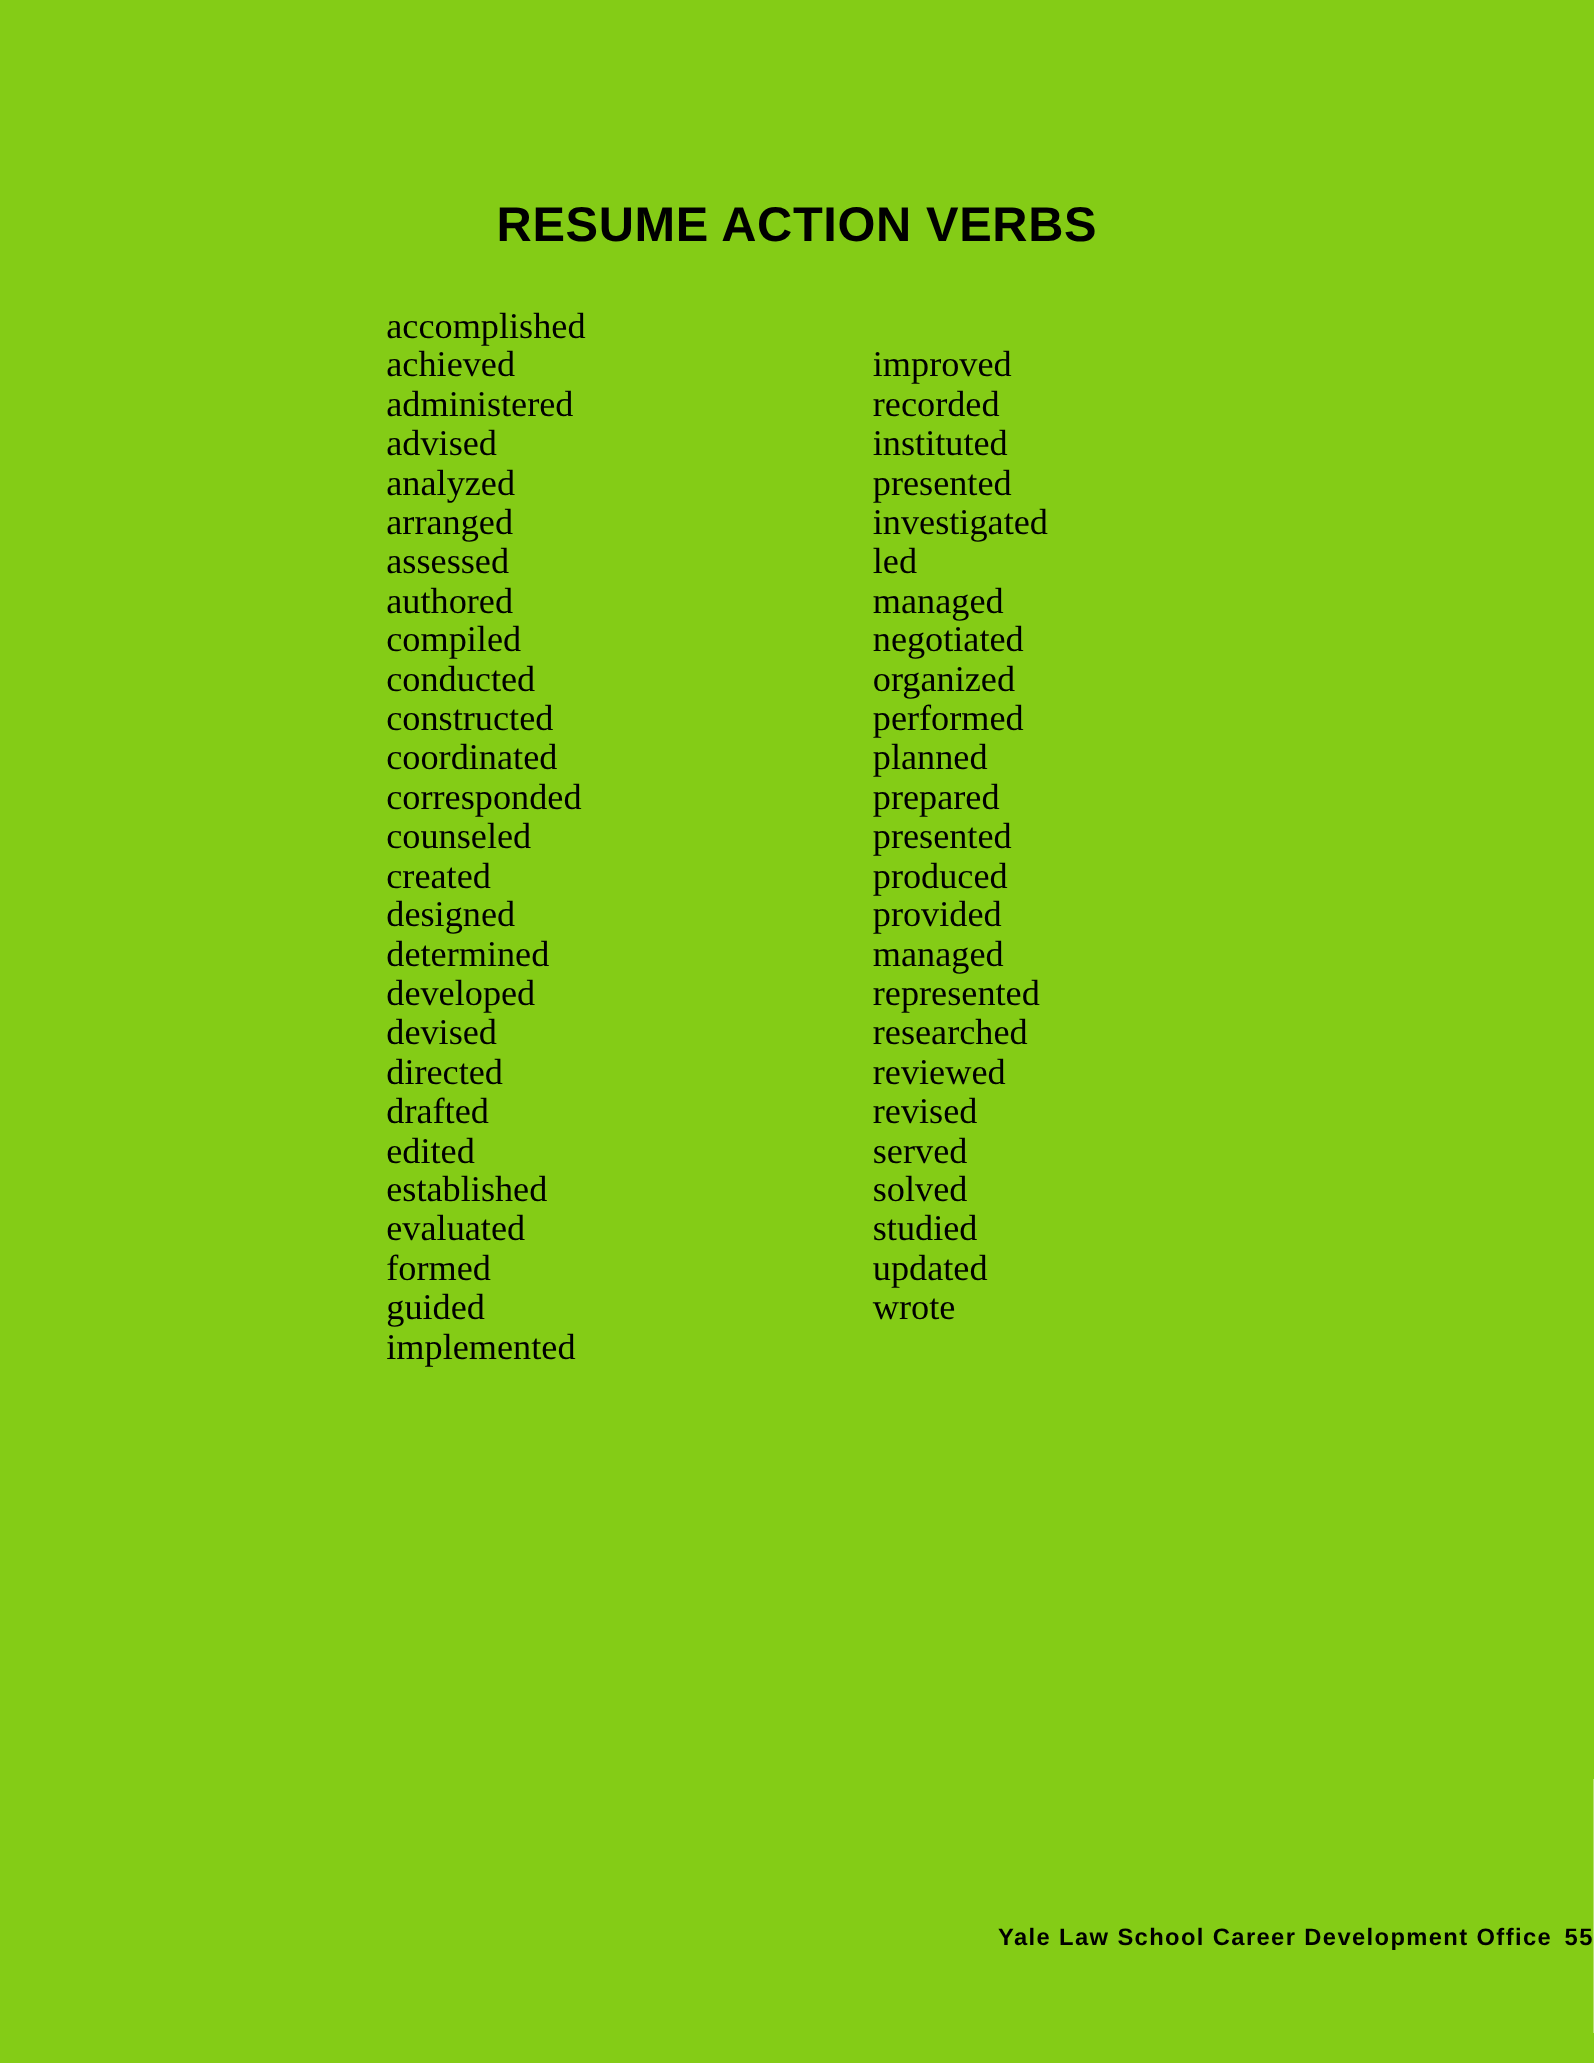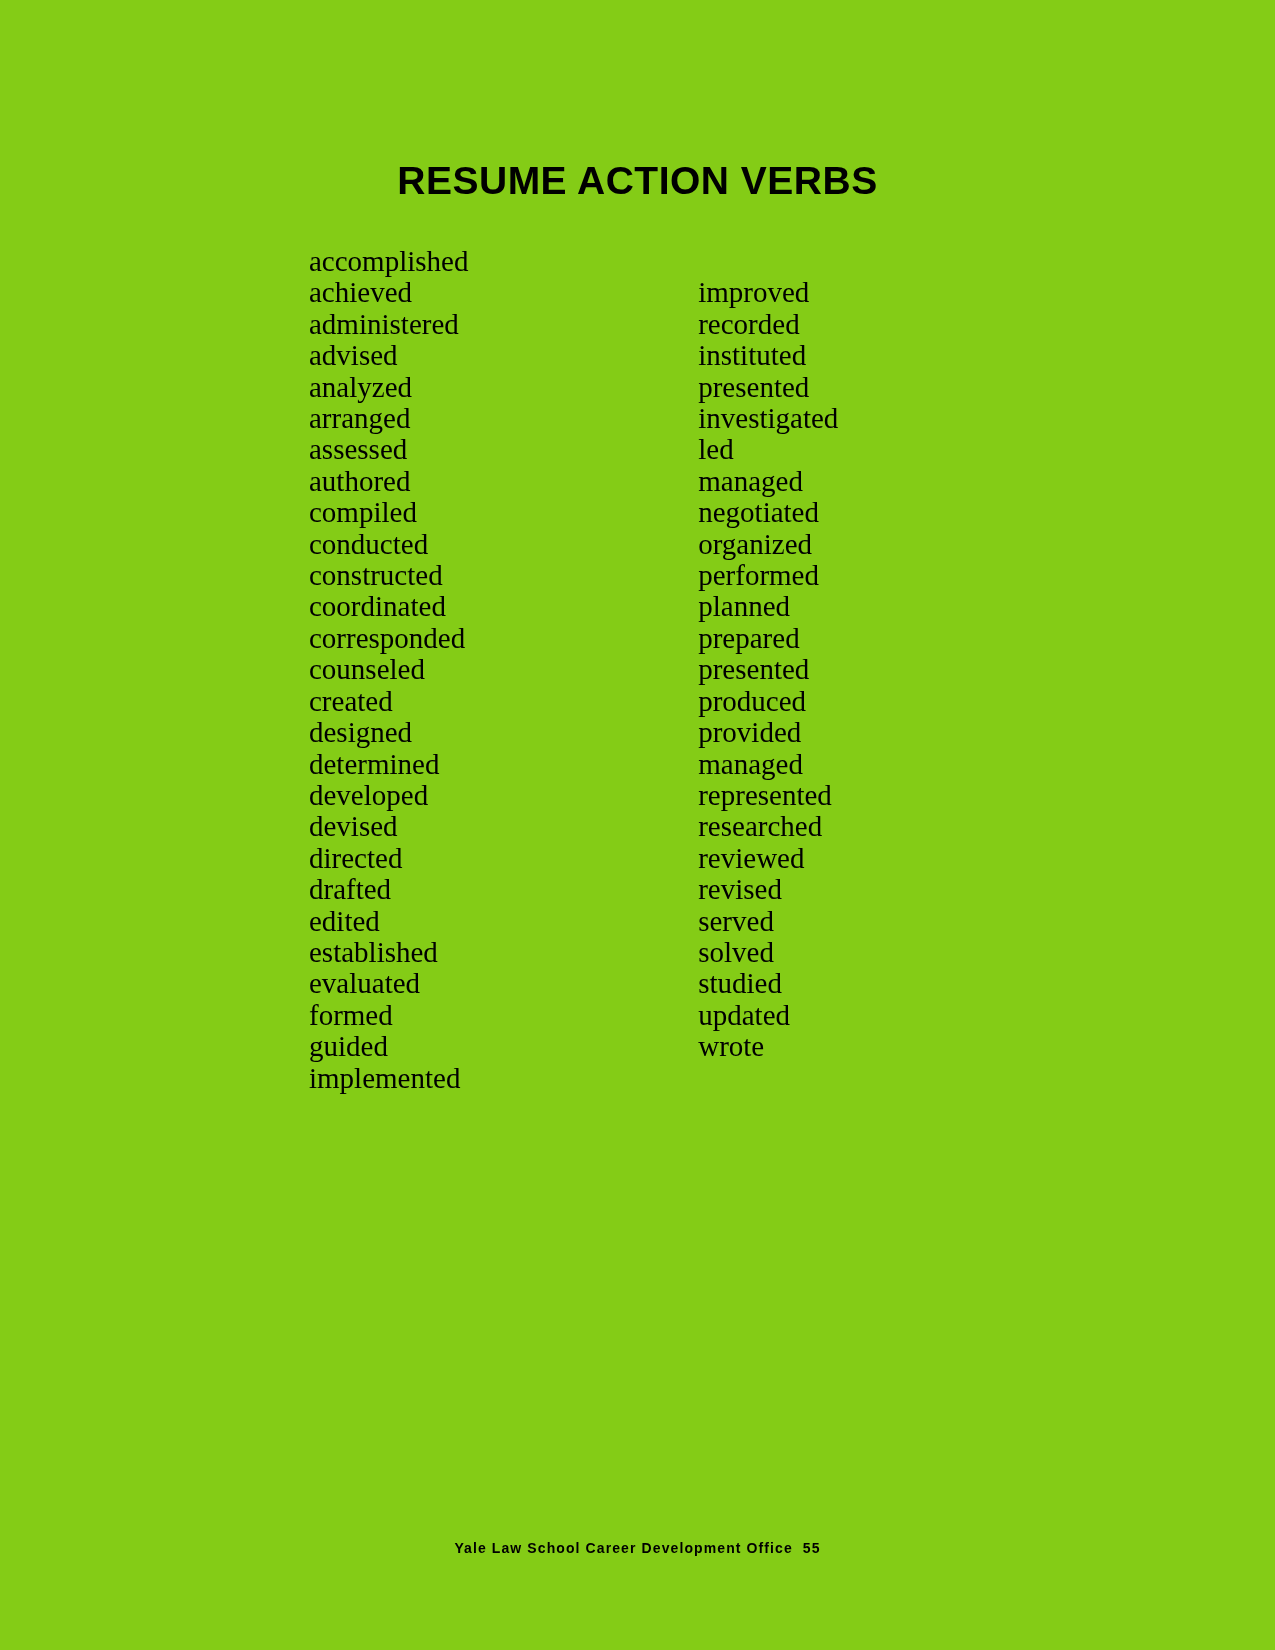--- a/index.html
+++ b/index.html
@@ -49,24 +49,24 @@
     font-size: 29px;
     line-height: 31.4px;
     color: #000000;
     white-space: nowrap;
   }
   .page-footer {
     position: absolute;
     top: 1540px;
     left: 0;
     width: 1275px;
-    text-align: center;
+    text-align: right;
     font-family: "Liberation Sans", sans-serif;
     font-weight: bold;
-    font-size: 14px;
+    font-size: 19px;
     letter-spacing: 1.1px;
     color: #000000;
     white-space: nowrap;
   }
   .page-footer .footer-page-number {
     margin-left: 10px;
   }
 </style>
 </head>
 <body>

